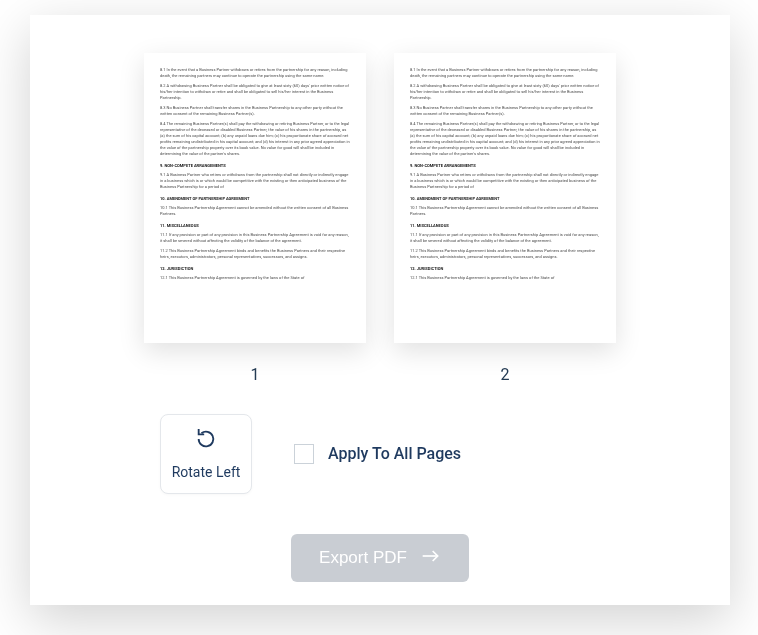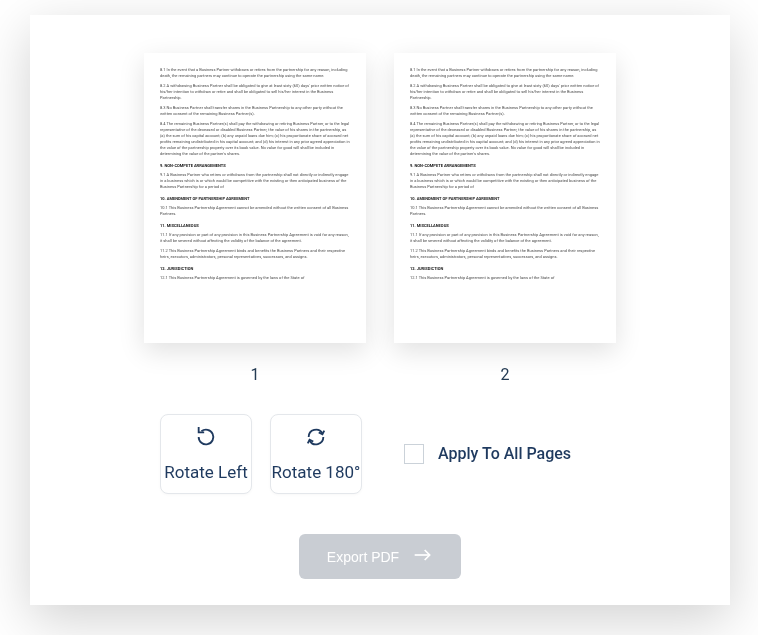--- a/index.html
+++ b/index.html
@@ -78,21 +78,21 @@
       box-shadow: 0 1px 3px rgba(0,0,0,0.03);
     }
     .rotate-btn svg {
       width: 22px;
       height: 22px;
       stroke: #1f3a5f;
       fill: none;
       stroke-width: 2;
     }
     .rotate-label {
-      font-size: 17px;
+      font-size: 14px;
       color: #1f3a5f;
     }
     .apply-wrap {
       display: flex;
       align-items: flex-start;
       gap: 14px;
       margin-left: 24px;
     }
     .checkbox {
       width: 20px;
@@ -110,21 +110,21 @@
       display: flex;
       justify-content: center;
       margin-top: 40px;
     }
     .export-btn {
       background: #c9cdd3;
       color: #fff;
       border: none;
       border-radius: 6px;
       padding: 14px 28px;
-      font-size: 14px;
+      font-size: 17px;
       font-weight: 500;
       display: flex;
       align-items: center;
       gap: 14px;
       cursor: pointer;
     }
     .export-btn svg {
       width: 20px;
       height: 14px;
       stroke: #fff;
@@ -189,31 +189,20 @@
       <span>
         <svg viewBox="0 0 24 24">
             <path d="M4 12a8 8 0 1 0 3-6.2"></path>
             <polyline points="4 4 4 10 10 10" transform="translate(0,-3)"></polyline>
           </svg>
       </span>
       <span class="rotate-label">Rotate Left</span>
     </div>
 
 
-    <div class="rotate-btn">
-      <span>
-        <svg viewBox="0 0 24 24">
-          <path d="M20 12a8 8 0 0 1-14.9 4"></path>
-            <polyline points="3 18 5 14 9 16" transform="translate(0,1)"></polyline>
-          <path d="M4 12a8 8 0 0 1 14.9-4"></path>
-            <polyline points="21 6 19 10 15 8" transform="translate(0,-1)"></polyline>
-        </svg>
-      </span>
-      <span class="rotate-label">Rotate 180°</span>
-    </div>
 
     <div class="apply-wrap">
       <div class="checkbox"></div>
       <span class="apply-label">Apply To All Pages</span>
     </div>
 
   </div>
 
   <div class="export-row">
     <button class="export-btn">

